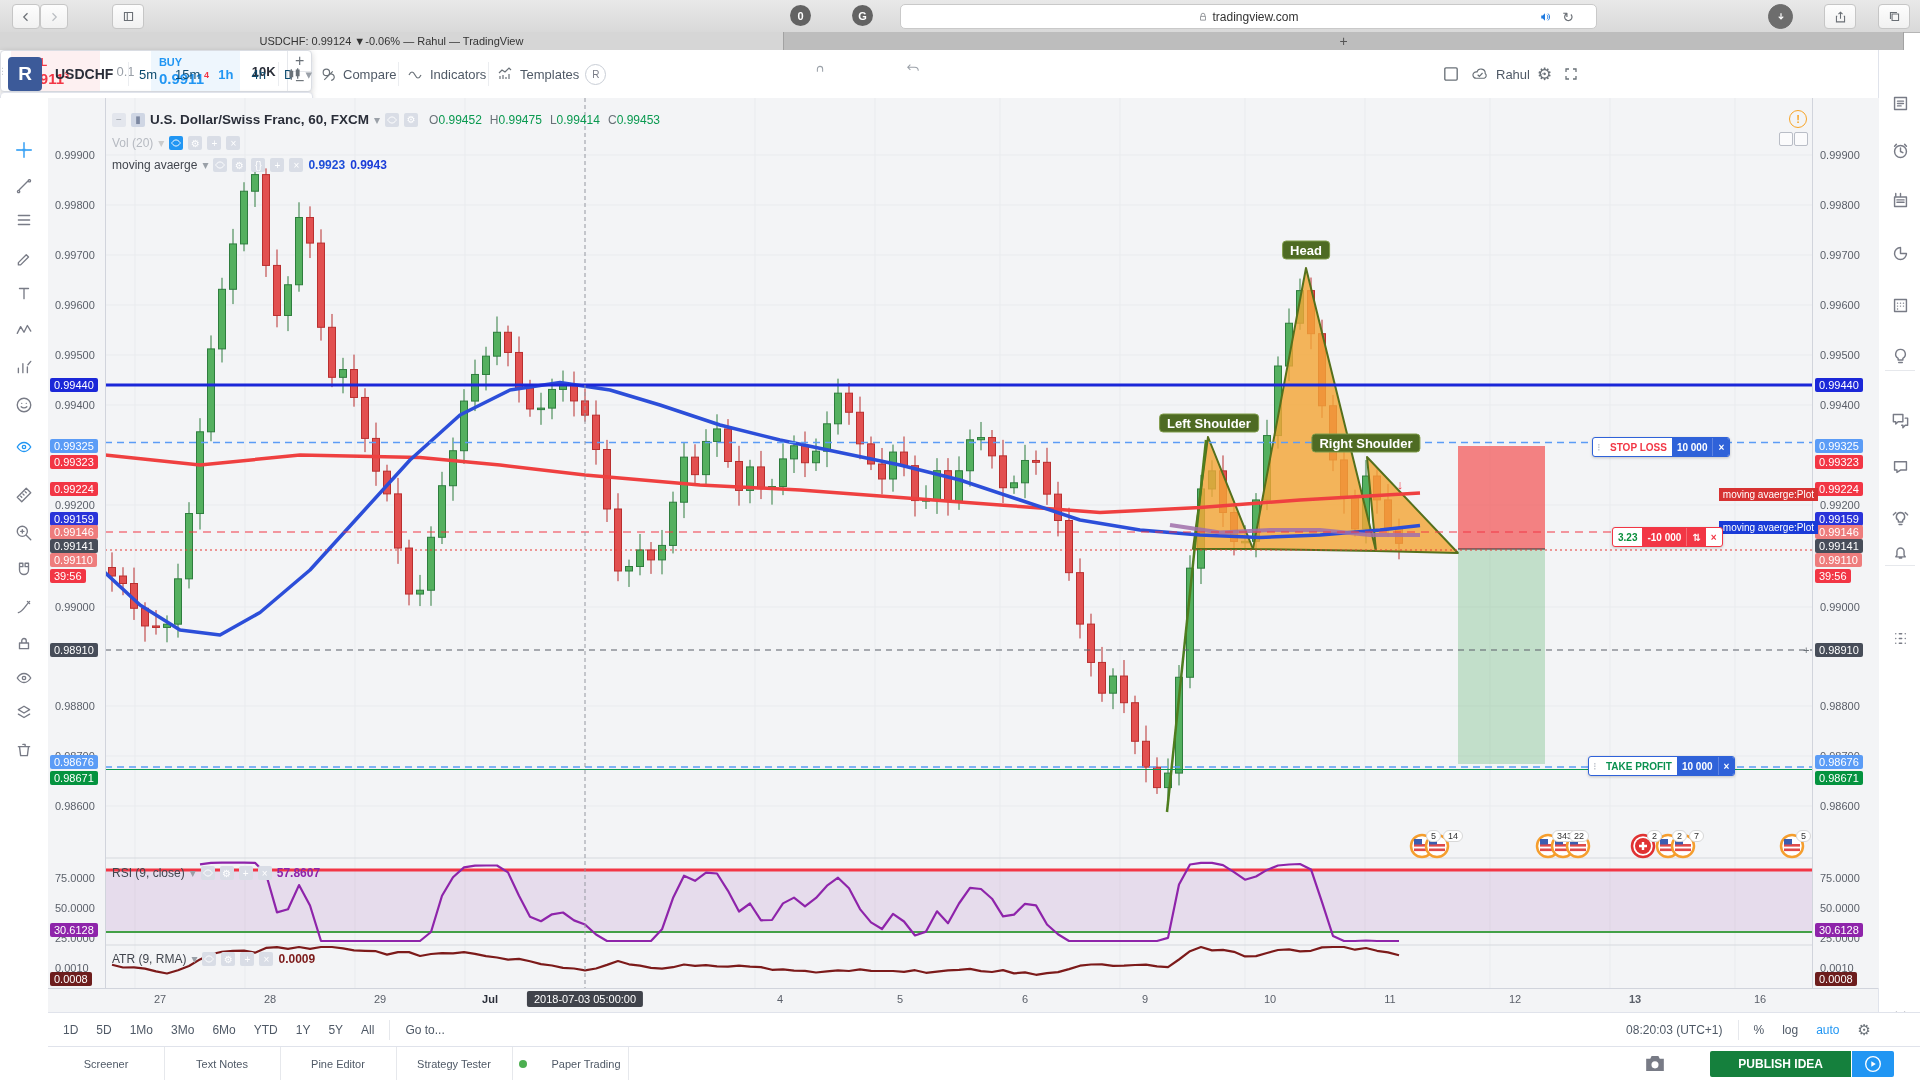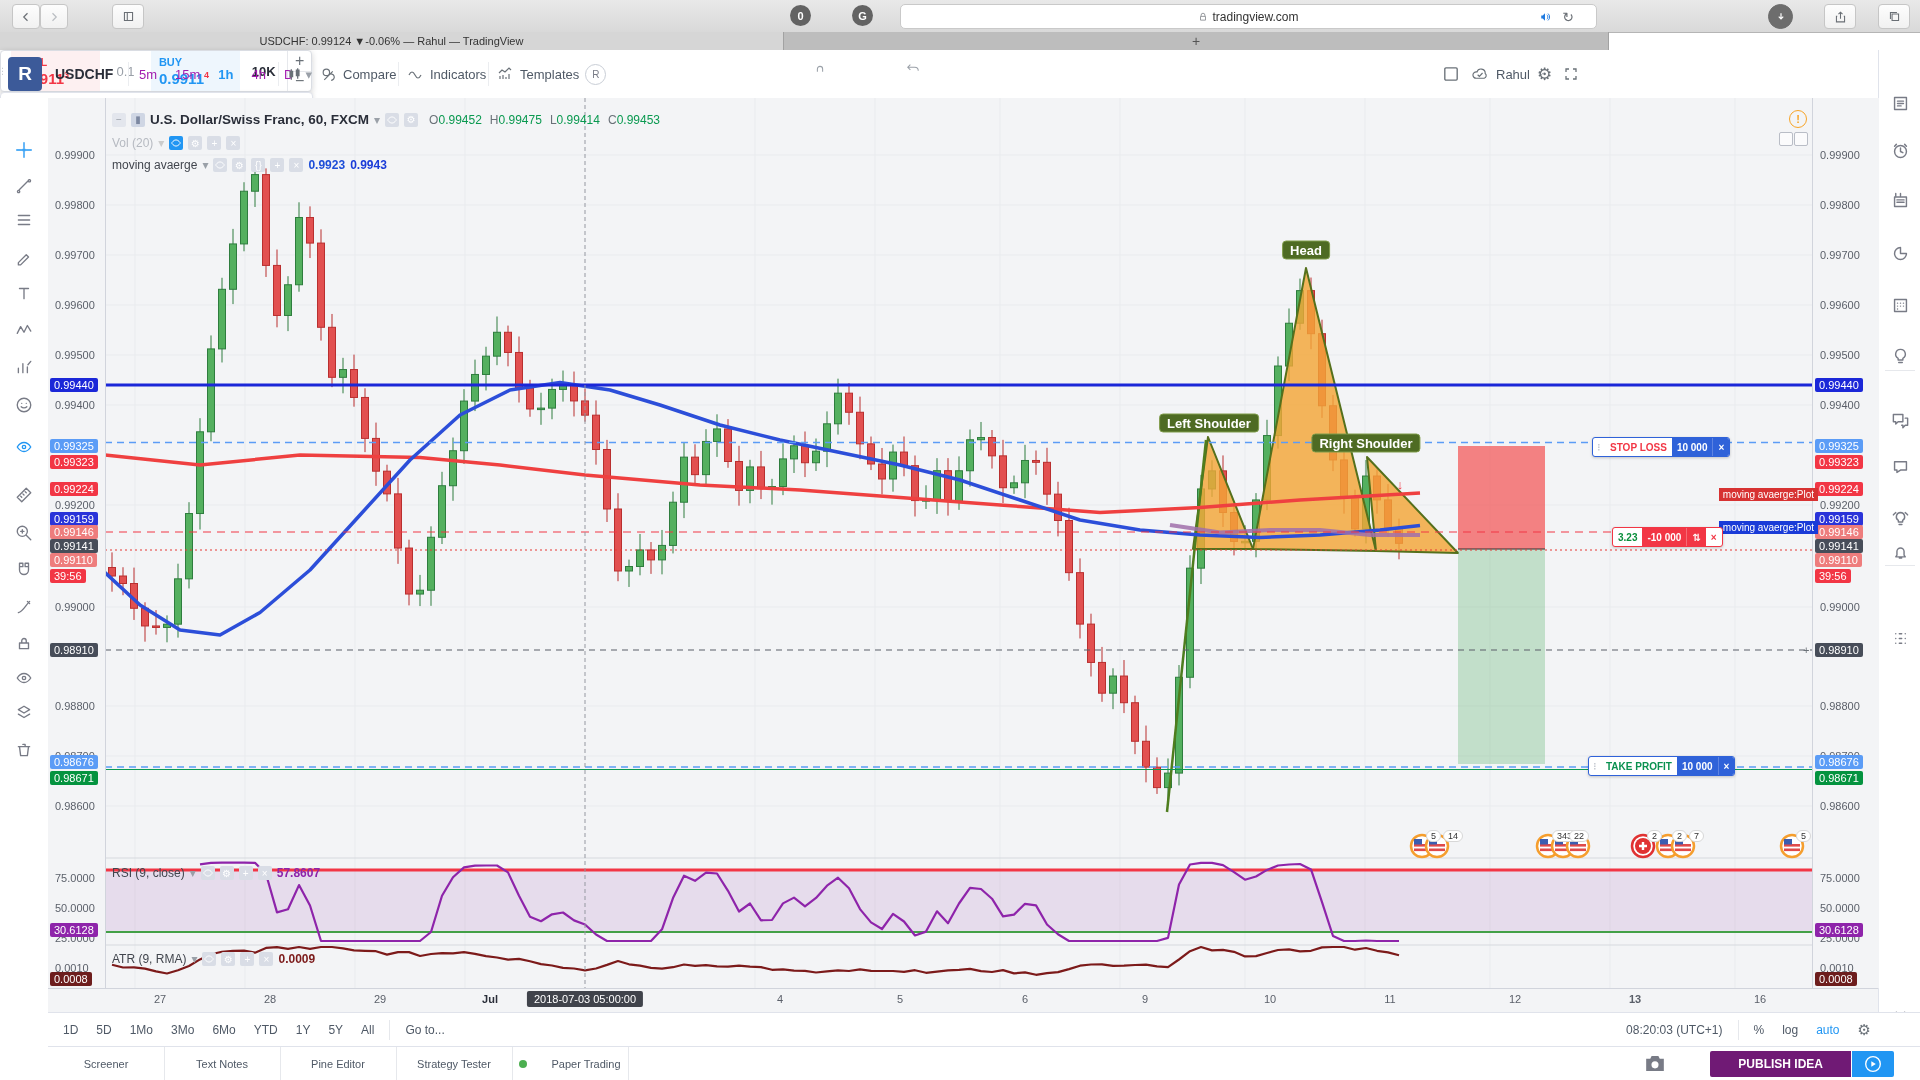--- a/index.html
+++ b/index.html
@@ -7,30 +7,30 @@
   .screen{position:relative;width:1920px;height:1080px;background:#fff;overflow:hidden;}
   .abs{position:absolute;}
   
   #browser-bar{left:0;top:0;width:1920px;height:32px;background:linear-gradient(#e9e9e9,#d9d9d9);border-bottom:1px solid #b5b5b5;}
   .bbtn{position:absolute;top:4px;height:23px;border:1px solid #c6c6c6;border-radius:4px;
     background:linear-gradient(#fdfdfd,#f1f1f1);color:#5f6368;display:flex;align-items:center;justify-content:center;}
   .circ-ext{position:absolute;top:5px;width:21px;height:21px;border-radius:50%;background:#636363;color:#fff;
     display:flex;align-items:center;justify-content:center;font-size:11px;font-weight:bold;}
   #address{position:absolute;left:900px;top:4px;width:695px;height:23px;background:#fff;border:1px solid #c9c9c9;border-radius:5px;
     display:flex;align-items:center;justify-content:center;font-size:12px;color:#333;}
-  #tab-bar{left:0;top:32px;width:1609px;height:18px;background:#1d4ed8;display:flex;}
+  #tab-bar{left:0;top:32px;width:1904px;height:18px;background:#1d4ed8;display:flex;}
   .btab{height:100%;display:flex;align-items:center;justify-content:center;font-size:11px;border-right:1px solid #a2a2a2;}
   .btab.active{background:#d6d6d6;color:#333;}
   .btab.inactive{background:#bdbdbd;color:#555;}
   
   #tv-header{left:0;top:50px;width:1920px;height:48px;background:#fff;border-bottom:1px solid #e0e3eb;}
   .hdr-item{position:absolute;top:0;height:48px;display:flex;align-items:center;color:#4f5966;font-size:13px;gap:6px;}
   .logo{left:8px;top:7px;width:34px;height:34px;background:#3c5a99;border-radius:4px;color:#fff;
     font-weight:bold;font-size:19px;display:flex;align-items:center;justify-content:center;}
-  .interval{padding:0 6px;font-size:13px;color:#a21caf;}
+  .interval{padding:0 6px;font-size:13px;color:#0c4a6e;}
   .interval.active{color:#2196f3;font-weight:bold;}
   .vdiv{position:absolute;top:12px;width:1px;height:24px;background:#ebedf0;}
   .rbadge{width:19px;height:19px;border:1px solid #c9ced6;border-radius:50%;display:flex;align-items:center;justify-content:center;font-size:10px;color:#787b86;}
   
   #trade-widget{left:765px;top:76px;width:310px;height:40px;background:#fff;border:1px solid #dadde3;border-radius:4px;
     box-shadow:0 2px 6px rgba(0,0,0,.18);display:flex;z-index:30;overflow:hidden;}
   .tw-seg{display:flex;flex-direction:column;justify-content:center;padding:0 8px;}
   .tw-lbl{font-size:11px;font-weight:bold;}
   .tw-price{font-size:15px;font-weight:bold;line-height:15px;}
   sup{font-size:9px;}
@@ -60,21 +60,21 @@
   .ord>div{display:flex;align-items:center;padding:0 5px;}
   .ma-plot-label{position:absolute;color:#fff;font-size:10px;padding:1px 4px;z-index:7;white-space:nowrap;}
   .flag-num{position:absolute;background:#fff;border:1px solid #d7d7d7;border-radius:7px;font-size:9px;color:#333;padding:0 4px;z-index:6;}
   
   #b-toolbar{left:48px;top:1012px;width:1872px;height:34px;background:#fff;border-top:1px solid #e0e3eb;display:flex;align-items:center;font-size:12px;color:#4f5966;}
   .rng{padding:0 9px;}
   #footer{left:48px;top:1046px;width:1872px;height:34px;background:#fff;border-top:1px solid #e0e3eb;}
   .ftab{position:absolute;top:0;height:34px;width:116px;display:flex;align-items:center;justify-content:center;
     font-size:11px;color:#4f5966;border-right:1px solid #e6e8ec;gap:6px;}
   #publish{position:absolute;right:26px;top:4px;height:26px;display:flex;}
-  #publish .main{background:#701a75;color:#fff;font-size:12px;font-weight:bold;display:flex;align-items:center;padding:0 28px;border-radius:2px 0 0 2px;}
+  #publish .main{background:#15803d;color:#fff;font-size:12px;font-weight:bold;display:flex;align-items:center;padding:0 28px;border-radius:2px 0 0 2px;}
   #publish .arr{background:#2196f3;color:#fff;width:42px;margin-left:1px;border-radius:0 2px 2px 0;display:flex;align-items:center;justify-content:center;}
   .sq-mini{position:absolute;width:12px;height:12px;border:1px solid #b9bdc6;background:#fbfbfc;border-radius:2px;}
 </style>
 </head>
 <body>
 
 <div class="screen">
 
   <div id="browser-bar" class="abs">
     <div class="bbtn" style="left:12px;width:26px">

